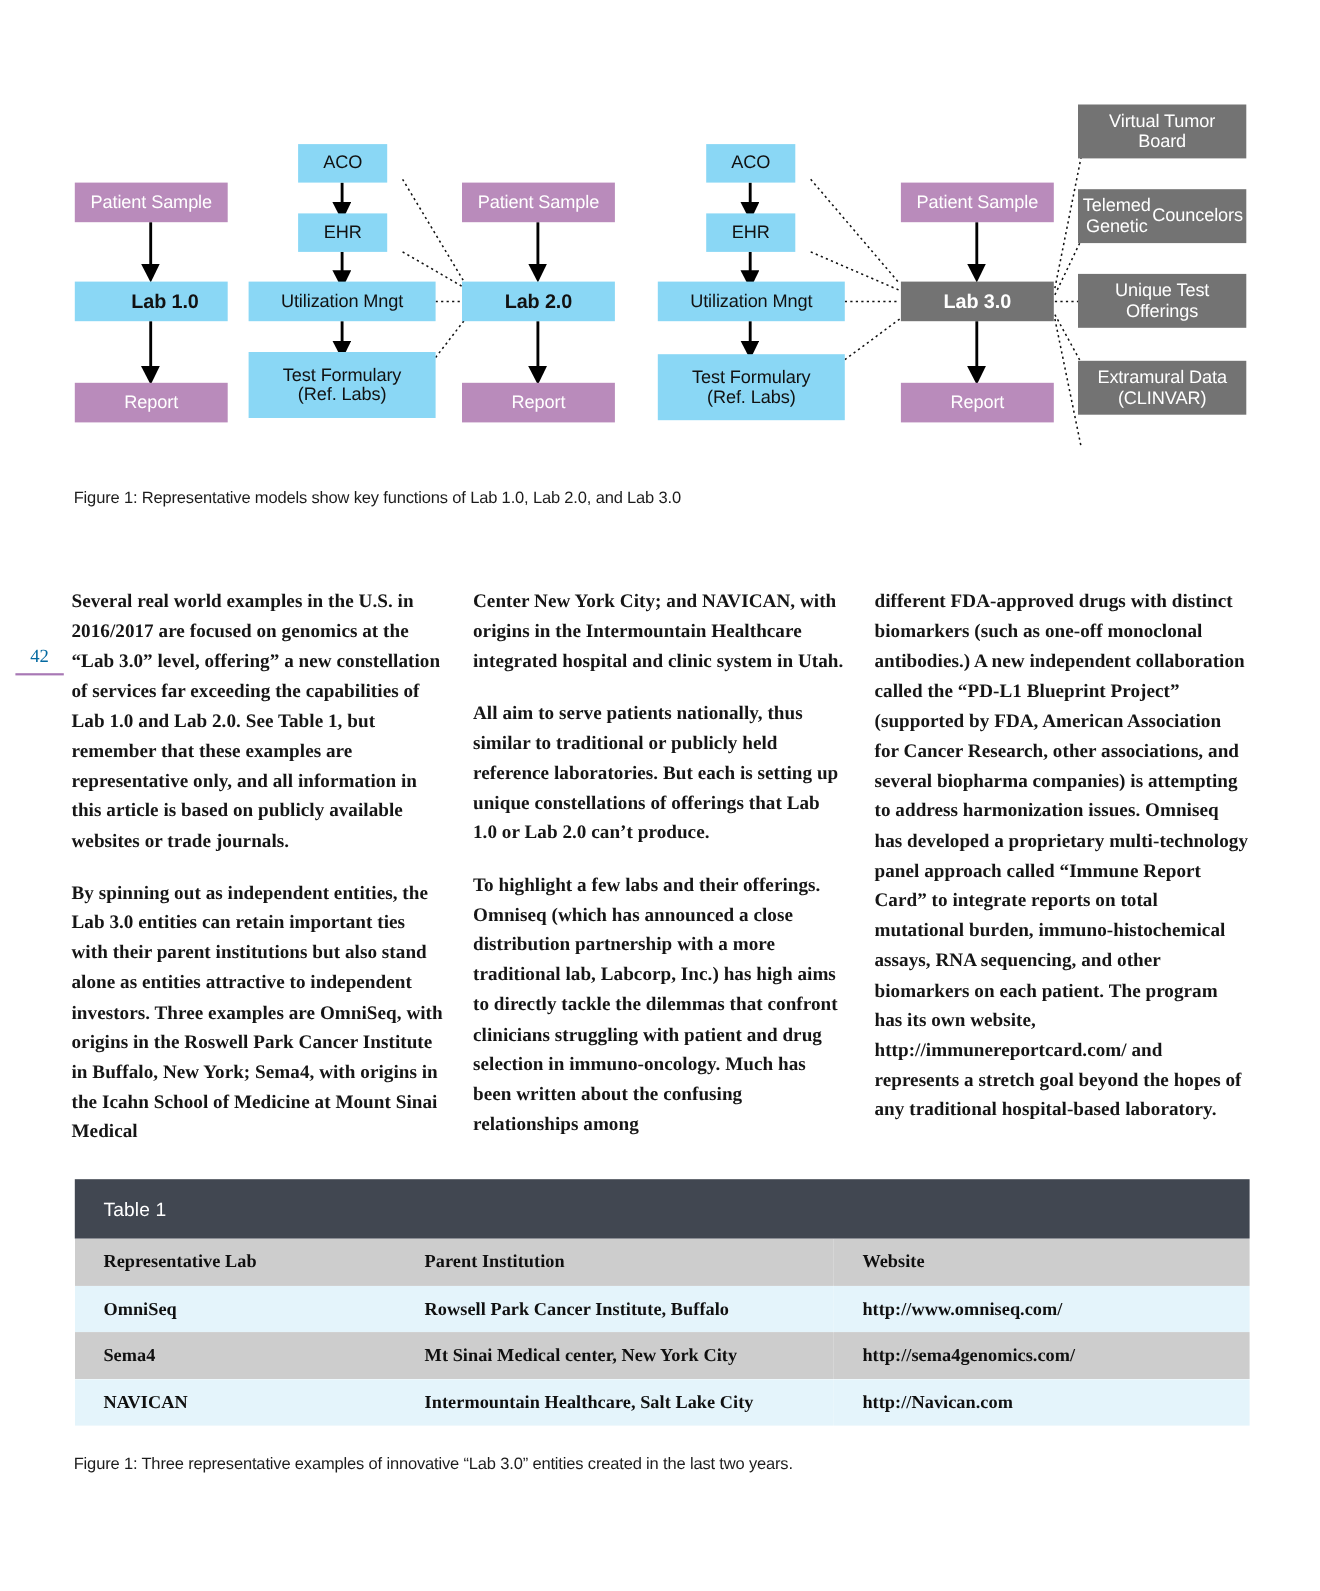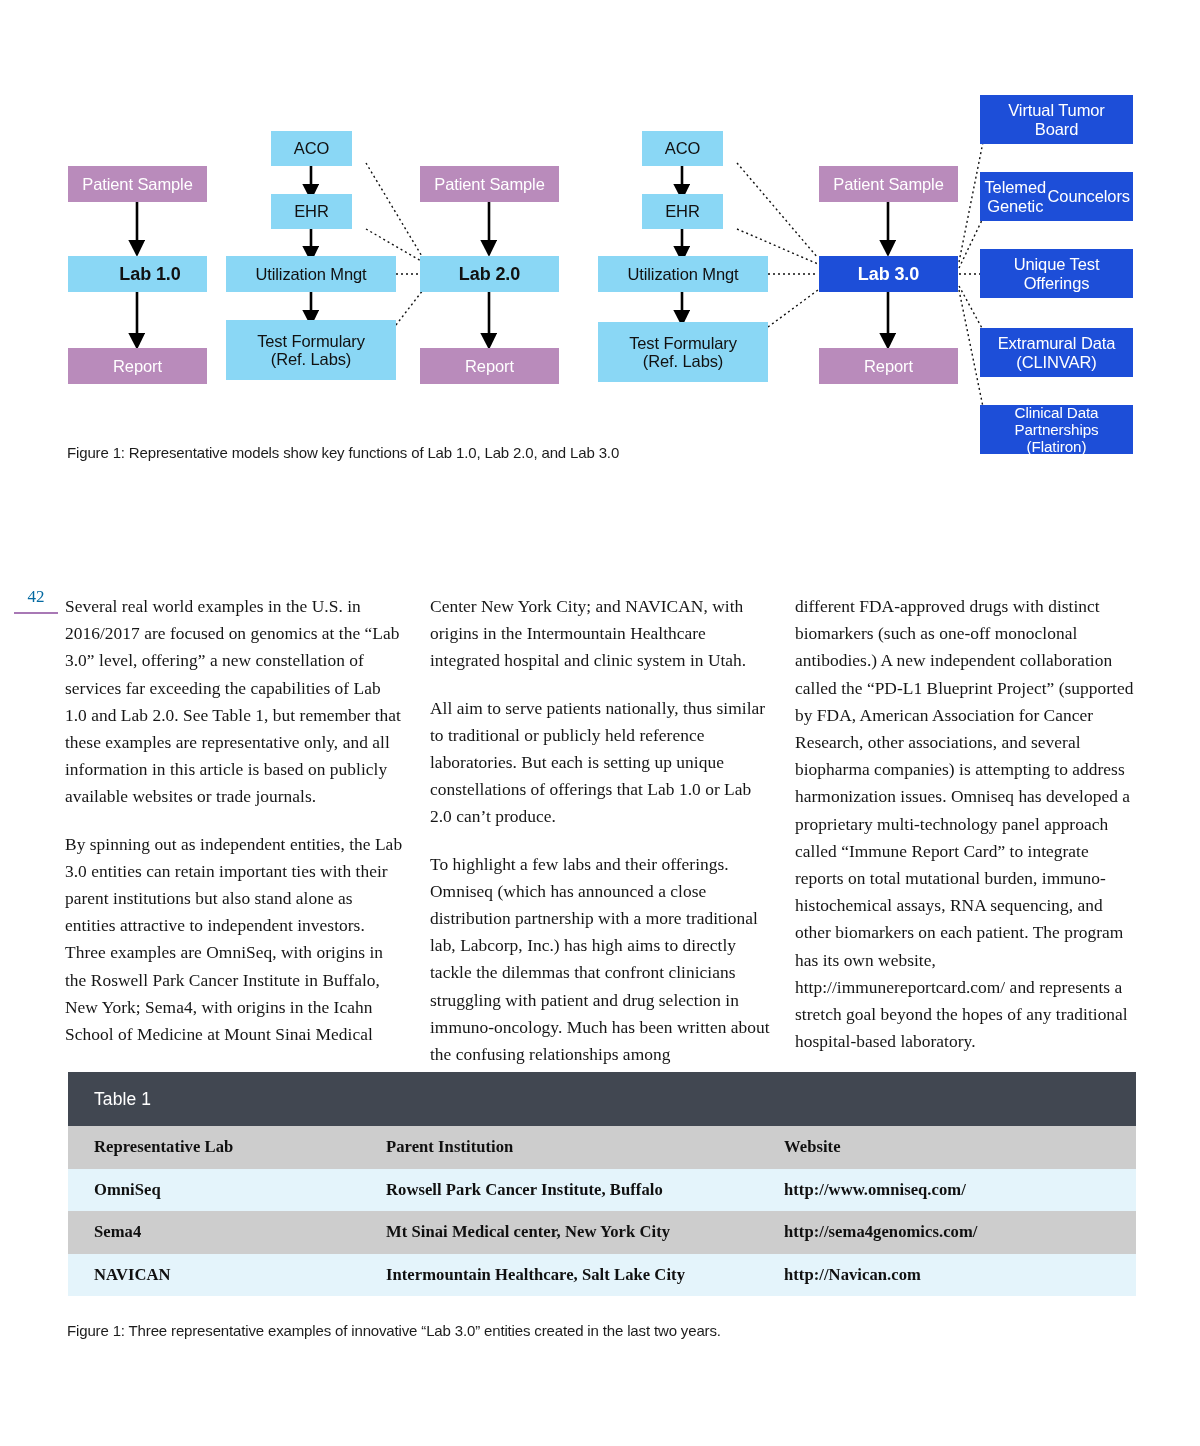--- a/index.html
+++ b/index.html
@@ -46,45 +46,46 @@
   }
   .dbox.purple {
     background: #b98bbb;
     color: #ffffff;
   }
   .dbox.blue {
     background: #8ad7f5;
     color: #111111;
   }
   .dbox.black {
-    background: #1d4ed8;
+    background: #737373;
     color: #ffffff;
   }
   .dbox.bold {
     font-weight: bold;
     font-size: 18px;
   }
 
   .fig-caption {
     position: absolute;
     font-family: "Liberation Sans", sans-serif;
     font-size: 15px;
     color: #1c1c1c;
     letter-spacing: -0.15px;
     white-space: nowrap;
   }
 
   
   #body-columns {
     position: absolute;
     left: 65px;
-    top: 593px;
+    top: 533px;
     width: 1070px;
     display: flex;
     gap: 0px;
+    font-weight: bold;
   }
   .text-column {
     width: 340px;
     margin-right: 25px;
   }
   .text-column:last-child {
     margin-right: 0;
   }
   .text-column p {
     margin: 0 0 20px 0;
@@ -286,24 +287,20 @@
     <span>Telemed Genetic</span>
     <span>Councelors</span>
   </div>
   <div class="dbox black" style="left:980px; top:249px; width:153px; height:49px; flex-direction:column;">
     <span>Unique Test</span>
     <span>Offerings</span>
   </div>
   <div class="dbox black" style="left:980px; top:328px; width:153px; height:49px; flex-direction:column;">
     <span>Extramural Data</span>
     <span>(CLINVAR)</span>
-  </div>
-  <div class="dbox black" style="left:980px; top:405px; width:153px; height:49px; flex-direction:column; font-size:15.2px;">
-    <span>Clinical Data</span>
-    <span>Partnerships (Flatiron)</span>
   </div>
 
   <div class="fig-caption" style="left:67px; top:444px;">Figure 1: Representative models show key functions of Lab 1.0, Lab 2.0, and Lab 3.0</div>
 </div>
 
 <div id="page-number-block">
   <div class="pn">42</div>
   <div class="pn-rule"></div>
 </div>
 

